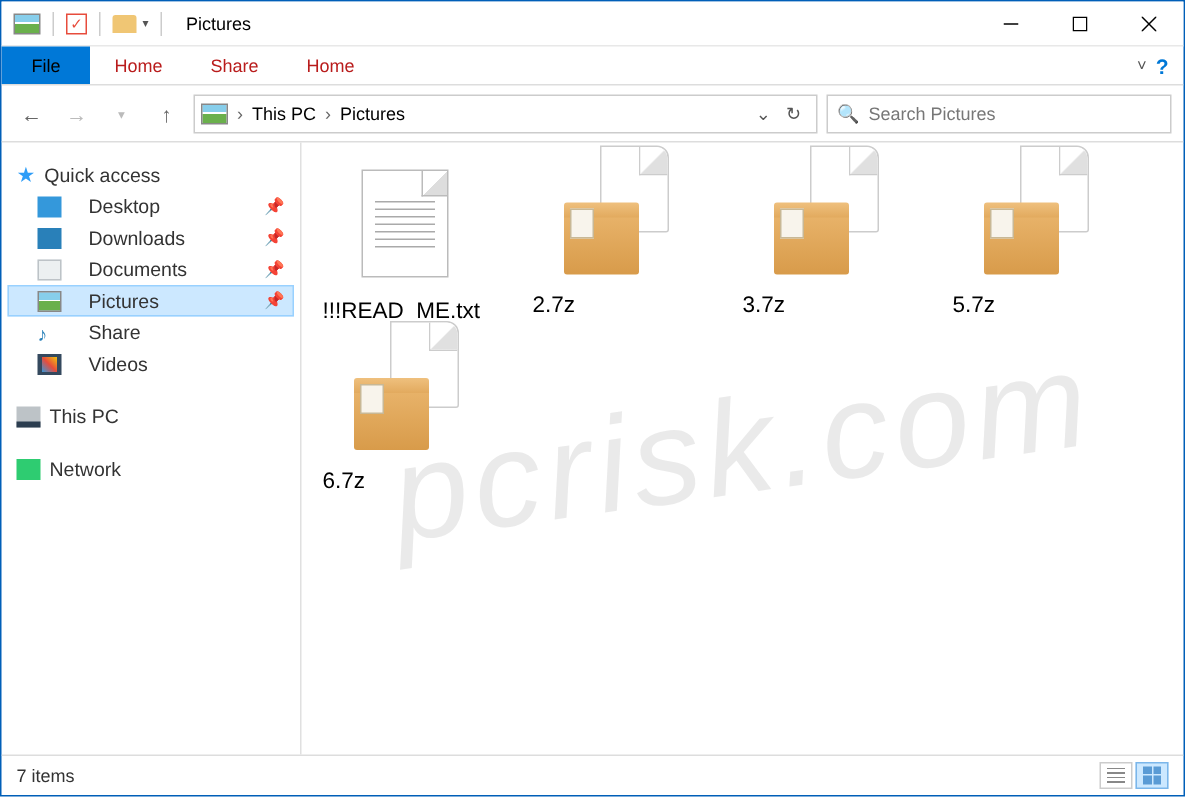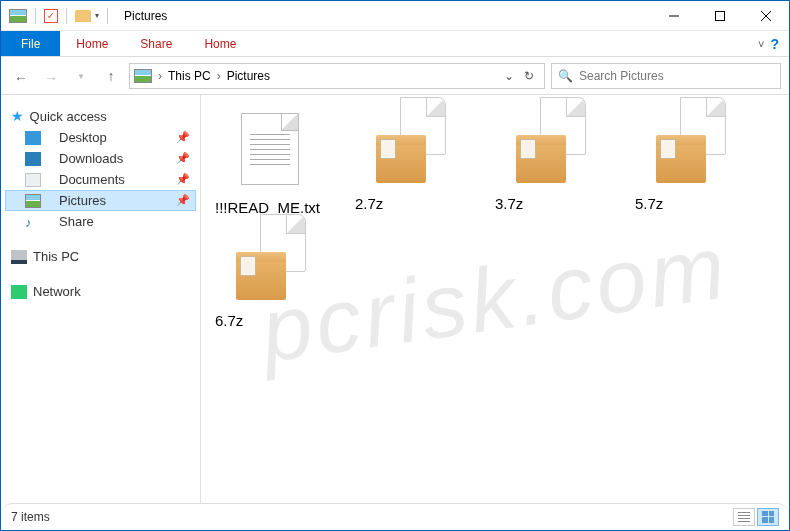--- a/index.html
+++ b/index.html
@@ -8,21 +8,21 @@
 .tb-left { display: flex; align-items: center; gap: 4px; padding-left: 8px; }
 .tb-icon { width: 18px; height: 14px; background: linear-gradient(#87ceeb 0 40%, #fff 40% 50%, #6ab04c 50%); border: 1px solid #888; }
 .tb-sep { width: 1px; height: 16px; background: #ccc; margin: 0 4px; }
 .tb-check { width: 14px; height: 14px; border: 1px solid #e74c3c; display:flex; align-items:center; justify-content:center; color:#e74c3c; font-size:10px; }
 .tb-folder { width: 16px; height: 12px; background: #f0c674; border-radius: 2px 2px 0 0; }
 .tb-down { font-size: 8px; color: #555; }
 .tb-title { margin-left: 8px; font-size: 12px; color: #000; }
 .tb-spacer { flex: 1; }
 .tb-btn { width: 46px; height: 30px; display: flex; align-items: center; justify-content: center; font-size: 12px; color: #000; }
 .ribbon-tabs { height: 26px; display: flex; align-items: stretch; border-bottom: 1px solid #ddd; }
-.file-tab { background: #0078d7; color: #fef9c3; padding: 0 20px; display: flex; align-items: center; font-size: 12px; }
+.file-tab { background: #0078d7; color: #000000; padding: 0 20px; display: flex; align-items: center; font-size: 12px; }
 .rtab { padding: 0 16px; display: flex; align-items: center; font-size: 12px; color: #b91c1c; }
 .ribbon-right { flex:1; display:flex; justify-content:flex-end; align-items:center; padding-right:10px; gap:6px; color:#555; font-size:11px;}
 .help-icon { color:#0078d7; font-size:14px; font-weight:bold;}
 .navbar { height: 38px; display: flex; align-items: center; padding: 4px 8px; gap: 6px; border-bottom: 1px solid #ddd; }
 .nav-arrow { width: 24px; height: 24px; display: flex; align-items:center; justify-content:center; color:#666; font-size:14px;}
 .nav-arrow.disabled { color:#bbb; }
 .addr { flex: 1; height: 26px; border: 1px solid #ccc; display: flex; align-items: center; padding: 0 4px; gap: 4px; font-size: 12px;}
 .addr-pic { width:18px; height:14px; background: linear-gradient(#87ceeb 0 40%, #fff 40% 50%, #6ab04c 50%); border:1px solid #888;}
 .addr-sep { color:#666; margin: 0 2px; }
 .addr-end { margin-left:auto; display:flex; align-items:center; gap:10px; padding-right:6px; color:#555;}
@@ -51,21 +51,21 @@
 .txt-icon { width:58px; height:72px; margin:4px auto; background:#fff; border:1px solid #bbb; position:relative;}
 .txt-icon::before { content:""; position:absolute; top:0; right:0; width:16px; height:16px; background:linear-gradient(135deg, #fff 0 50%, #ddd 50%); border-left:1px solid #bbb; border-bottom:1px solid #bbb;}
 .txt-lines { position:absolute; top:20px; left:8px; right:8px; }
 .txt-lines div { height:1px; background:#aaa; margin-bottom:4px;}
 .arch-icon { width:80px; height:74px; margin:0 auto; position:relative;}
 .arch-box { position:absolute; bottom:0; left:6px; width:50px; height:40px; background:linear-gradient(#e8b36a,#d89b4a); border-radius:2px;}
 .arch-box::before { content:""; position:absolute; top:-8px; left:0; width:50px; height:10px; background:linear-gradient(#efc07e,#e2aa5e); border-radius:2px 2px 0 0;}
 .arch-label { position:absolute; top:-4px; left:4px; width:16px; height:20px; background:#f8f4ec; border:1px solid #c8b896;}
 .arch-page { position:absolute; top:-12px; right:4px; width:46px; height:58px; background:#fff; border:1px solid #ccc; border-radius:0 8px 2px 2px;}
 .arch-page::before { content:""; position:absolute; top:0; right:0; width:18px; height:18px; background:linear-gradient(135deg,#fff 0 48%, #e0e0e0 52%); border-left:1px solid #ccc; border-bottom:1px solid #ccc; border-radius:0 8px 0 0;}
-.statusbar { height: 26px; border-top:1px solid #ddd; display:flex; align-items:center; padding:0 10px; font-size:12px; color:#333;border-radius:12px;}
+.statusbar { height: 26px; border-top:1px solid #ddd; display:flex; align-items:center; padding:0 10px; font-size:12px; color:#333;}
 .sb-right { margin-left:auto; display:flex; gap:2px;}
 .view-btn { width:22px; height:18px; border:1px solid #ccc; display:flex; align-items:center; justify-content:center;}
 .view-btn.active { background:#cce8ff; border-color:#7bb6ea;}
 .det-lines { width:12px; height:10px; background:repeating-linear-gradient(#888 0 1px, transparent 1px 3px);}
 .thumb-grid { width:12px; height:12px; display:grid; grid-template-columns:1fr 1fr; gap:1px;}
 .thumb-grid div{ background:#5a9bd5;}
 .watermark { position:absolute; top:50%; left:50%; transform:translate(-50%,-50%) rotate(-8deg); font-size:90px; font-weight:300; color:rgba(160,160,160,0.22); letter-spacing:4px; pointer-events:none; font-style:italic; white-space:nowrap;}
 </style>
 </head>
 <body>
@@ -158,20 +158,24 @@
           </div>
           <div class="sb-item selected">
             <span class="ico ico-pic"></span>
             <span>Pictures</span>
             <span class="pin">📌</span>
           </div>
           <div class="sb-item">
             <span class="ico ico-music">♪</span>
             <span>Share</span>
           </div>
+          <div class="sb-item">
+            <span class="ico ico-vid"></span>
+            <span>Videos</span>
+          </div>
         </div>
     </div>
     <div class="sb-group">
       <div class="sb-head">
         <span class="ico ico-pc"></span>
         <span>This PC</span>
       </div>
     </div>
     <div class="sb-group">
       <div class="sb-head">

